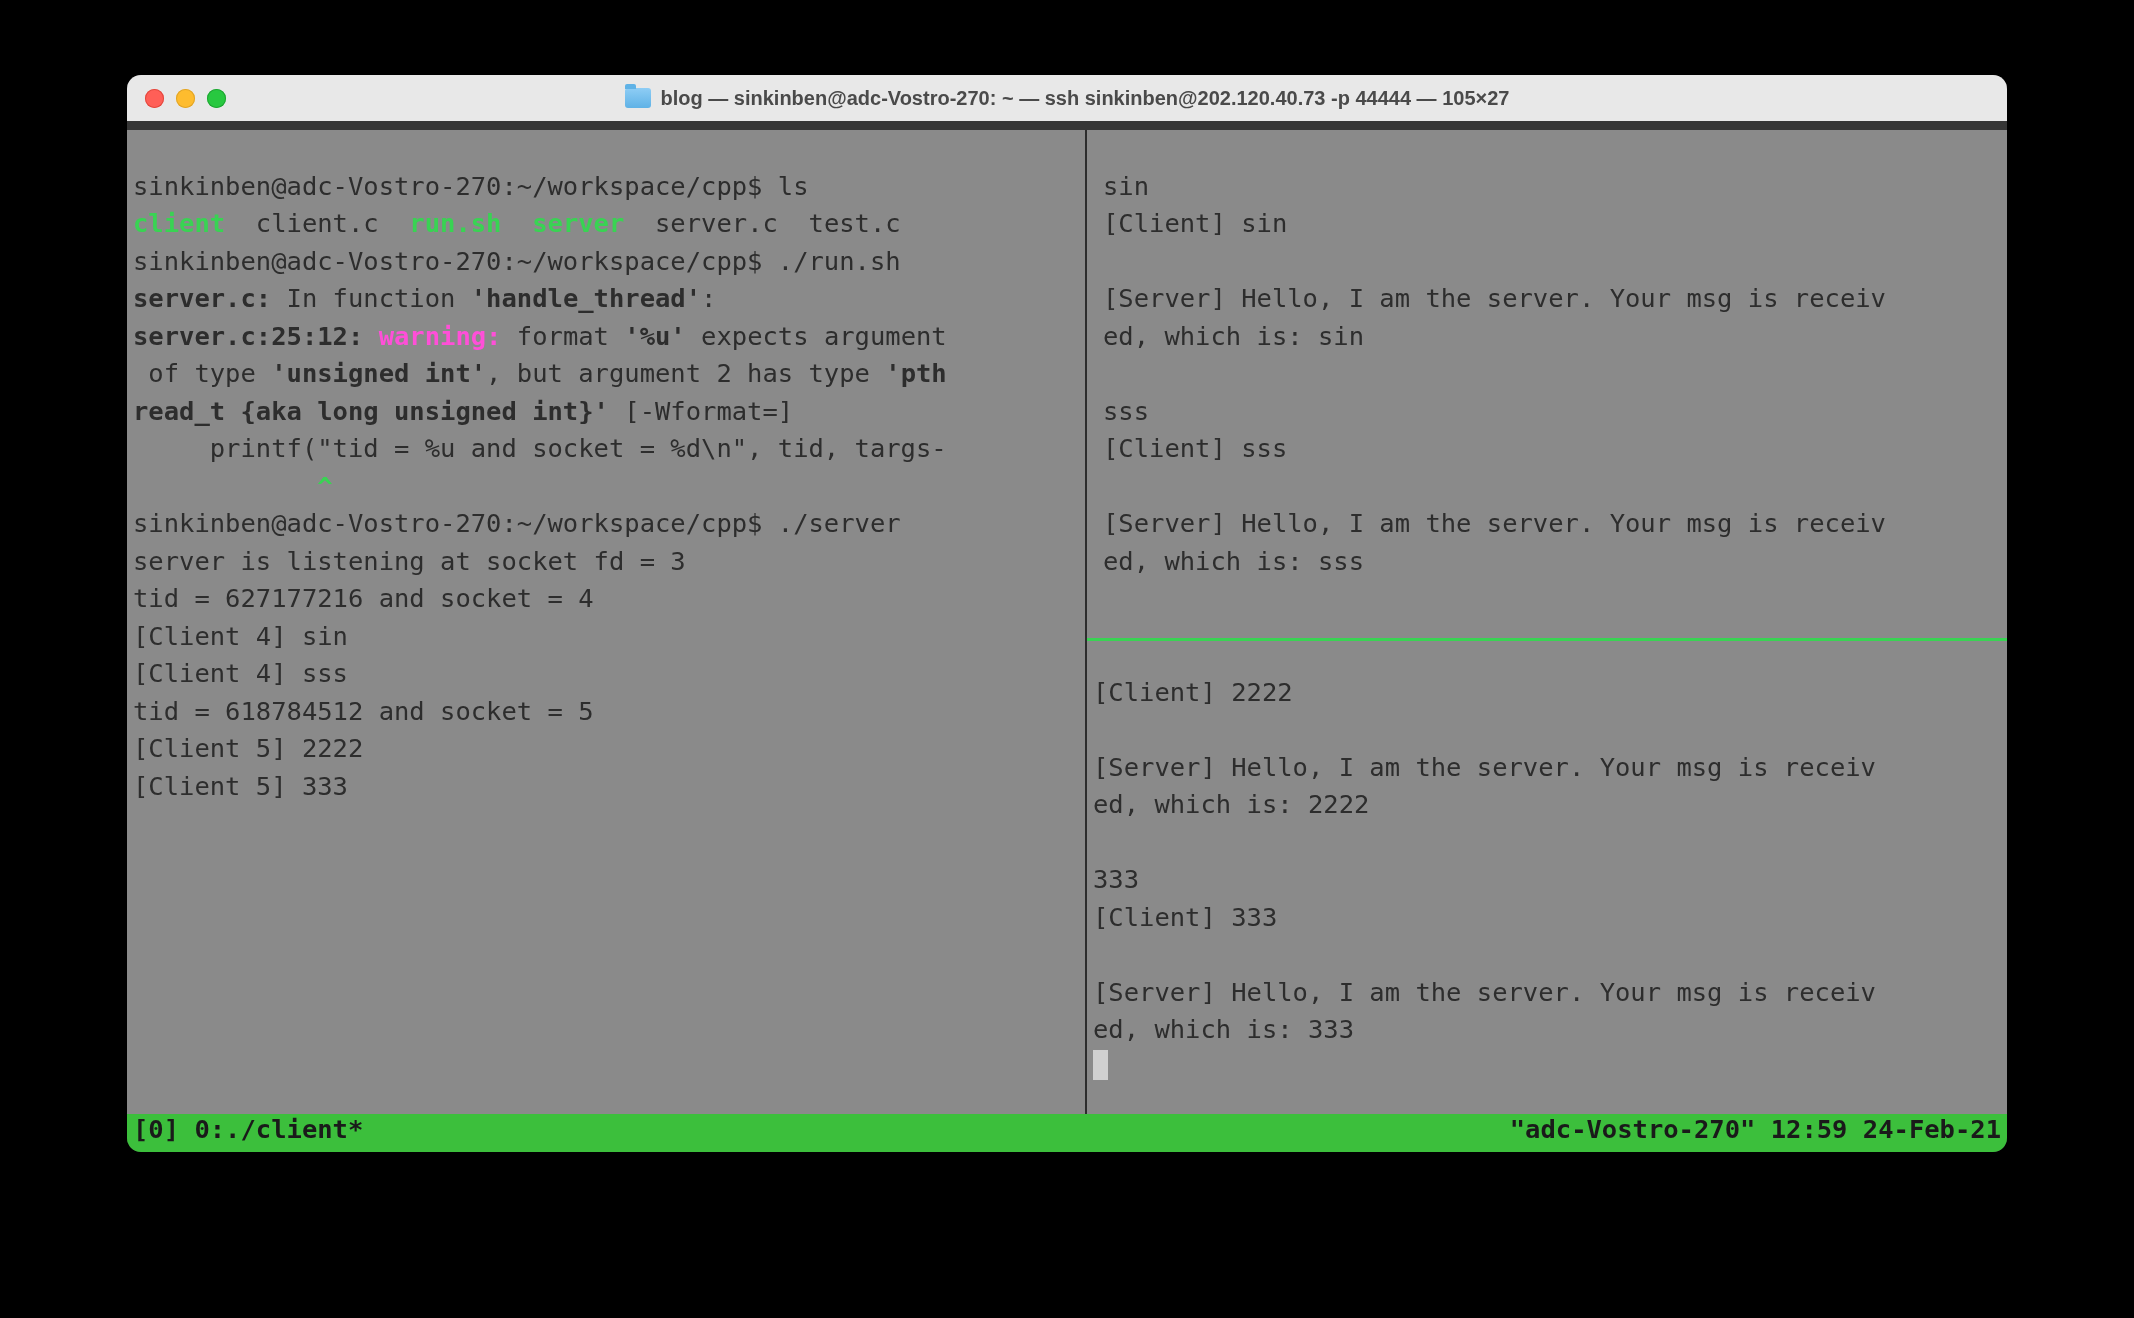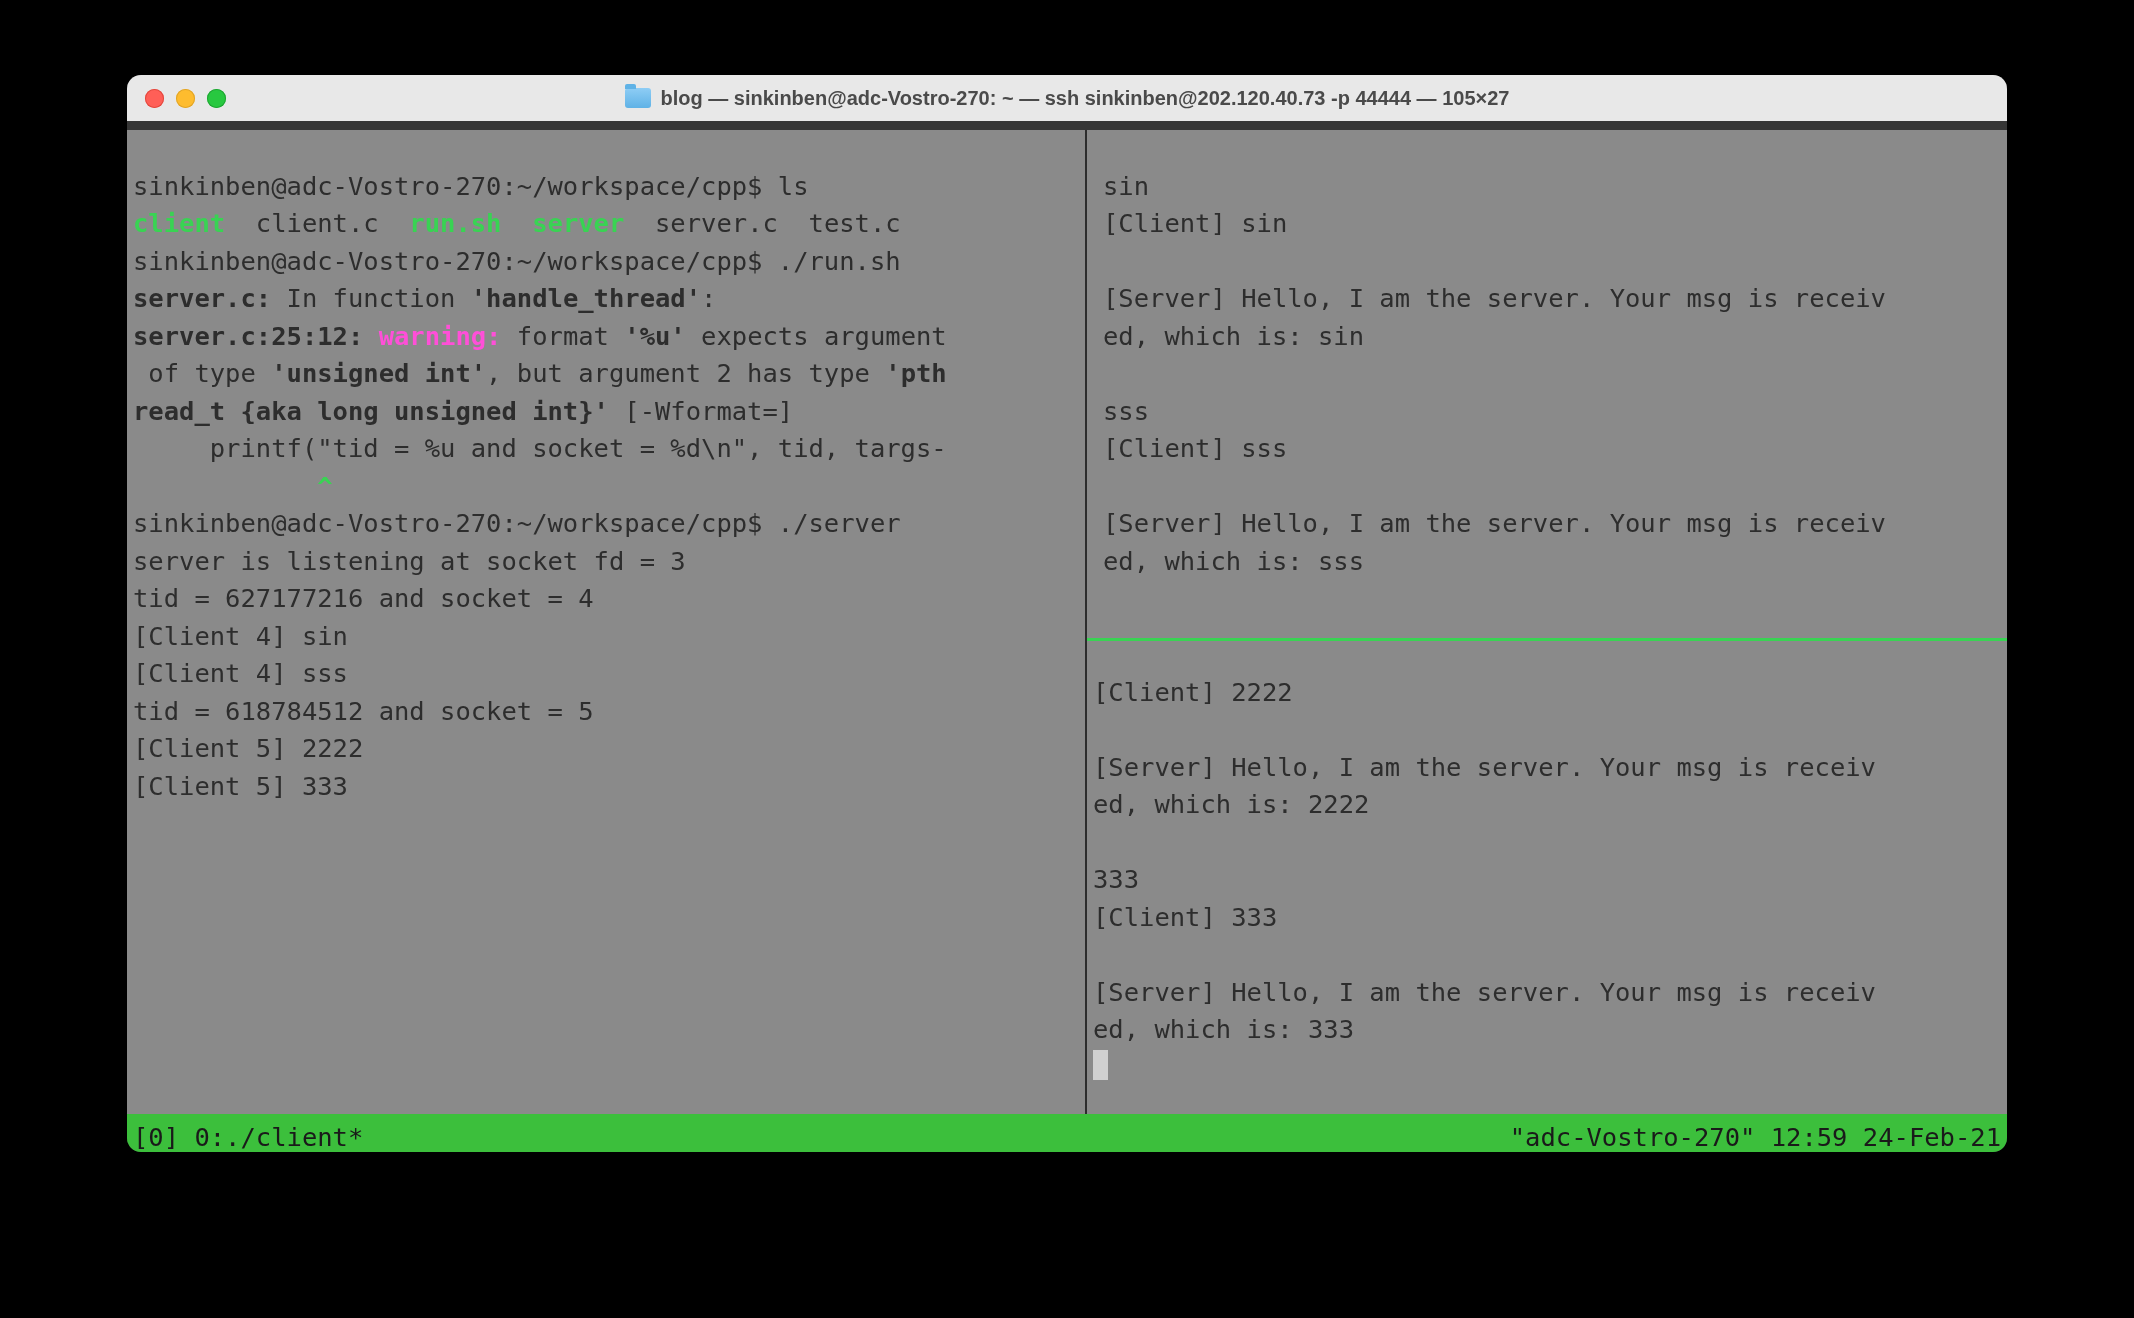--- a/index.html
+++ b/index.html
@@ -108,25 +108,26 @@
     width: 15px;
     height: 30px;
     background: #d0d0d0;
     vertical-align: -4px;
   }
   .statusbar {
     height: 38px;
     background: #3cbf3c;
     display: flex;
     justify-content: space-between;
-    align-items: flex-end;
+    align-items: flex-start;
     font-size: 25.5px;
     color: #1a1a1a;
     padding: 0 6px;
     font-family: "Menlo","Monaco","Consolas",monospace;
+    font-weight: bold;
   }
 </style>
 </head>
 <body>
 
 <div class="window">
 
   <div class="titlebar">
     <div class="traffic">
       <div class="dot red"></div>

